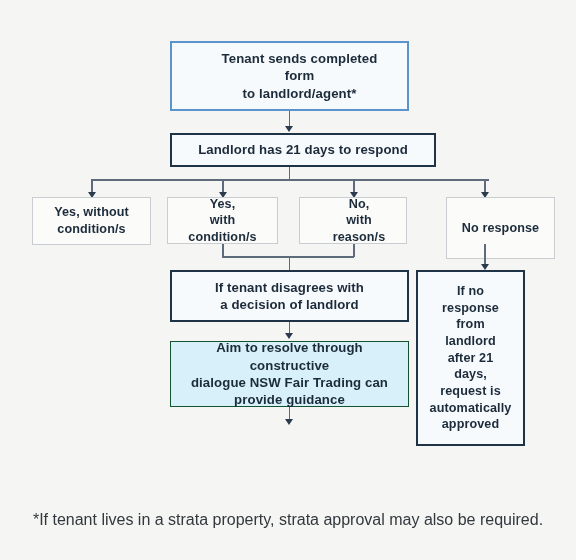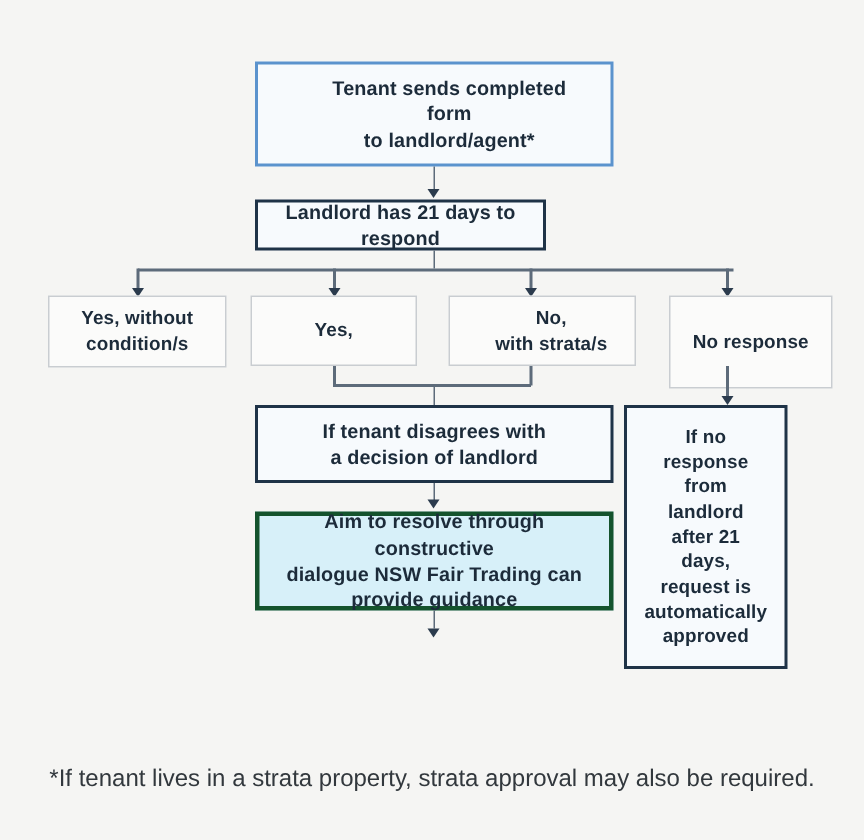--- a/index.html
+++ b/index.html
@@ -44,21 +44,21 @@
     border: 2px solid #1f3347;
     font-size: 13.2px;
   }
   .n-plain {
     background: #fbfbfa;
     border: 1px solid #c9cdd1;
     font-size: 12.6px;
   }
   .n-cyan {
     background: #d7f0f9;
-    border: 3px solid #14532d;
+    border: 1px solid #14532d;
     font-size: 13.2px;
   }
 
   
   .ln {
     position: absolute;
     background: #5d6b7a;
   }
   .ln-v { width: 1.6px; }
   .ln-h { height: 1.6px; }
@@ -90,21 +90,21 @@
   <div class="node n-blue-outline" style="left:170px; top:41px; width:239px; height:70px;">
     <span>
       <span>Tenant sends completed form</span>
       <span>to landlord/agent*</span>
     </span>
   </div>
 
   <div class="ln ln-v" style="left:288.5px; top:111px; height:16px;"></div>
   <div class="arrow" style="left:284.7px; top:126px;"></div>
 
-  <div class="node n-navy-outline" style="left:170px; top:133px; width:194px; height:34px;">
+  <div class="node n-navy-outline" style="left:170px; top:133px; width:266px; height:34px;">
     <span>Landlord has 21 days to respond</span>
   </div>
 
   <div class="ln ln-v" style="left:288.5px; top:167px; height:12px;"></div>
   <div class="ln ln-h" style="left:92px; top:179px; width:397px;"></div>
 
   <div class="ln ln-v" style="left:91.2px; top:179px; height:14px;"></div>
   <div class="arrow" style="left:87.5px; top:192px;"></div>
 
   <div class="ln ln-v" style="left:222.2px; top:179px; height:14px;"></div>
@@ -119,27 +119,28 @@
   <div class="node n-plain" style="left:32px; top:197px; width:119px; height:48px;">
     <span>
       <span>Yes, without</span>
       <span>condition/s</span>
     </span>
   </div>
 
   <div class="node n-plain" style="left:167px; top:197px; width:111px; height:47px;">
     <span>
       <span>Yes,</span>
+      <span>with condition/s</span>
     </span>
   </div>
 
-  <div class="node n-plain" style="left:299px; top:197px; width:125px; height:47px;padding-left:12px;">
+  <div class="node n-plain" style="left:299px; top:197px; width:108px; height:47px;padding-left:12px;">
     <span>
       <span>No,</span>
-      <span>with strata/s</span>
+      <span>with reason/s</span>
     </span>
   </div>
 
   <div class="node n-plain" style="left:446px; top:197px; width:109px; height:62px;">
     <span>No response</span>
   </div>
 
   <div class="ln ln-v" style="left:222.2px; top:244px; height:13px;"></div>
   <div class="ln ln-v" style="left:353.2px; top:244px; height:13px;"></div>
   <div class="ln ln-h" style="left:222px; top:256px; width:132px;"></div>

